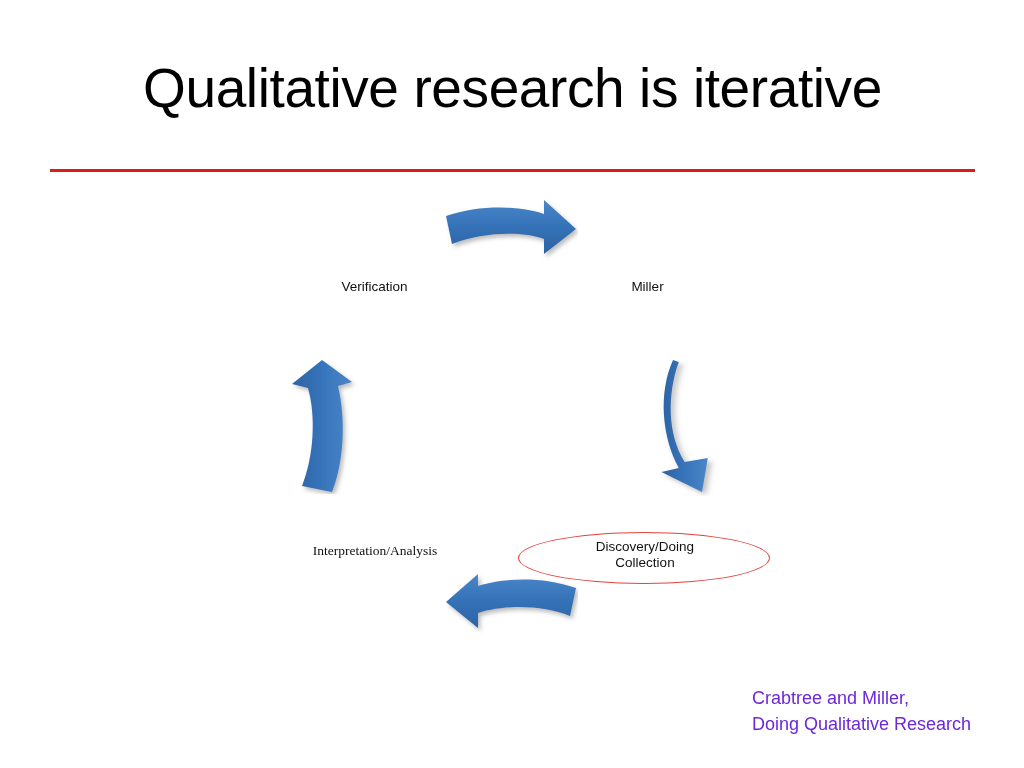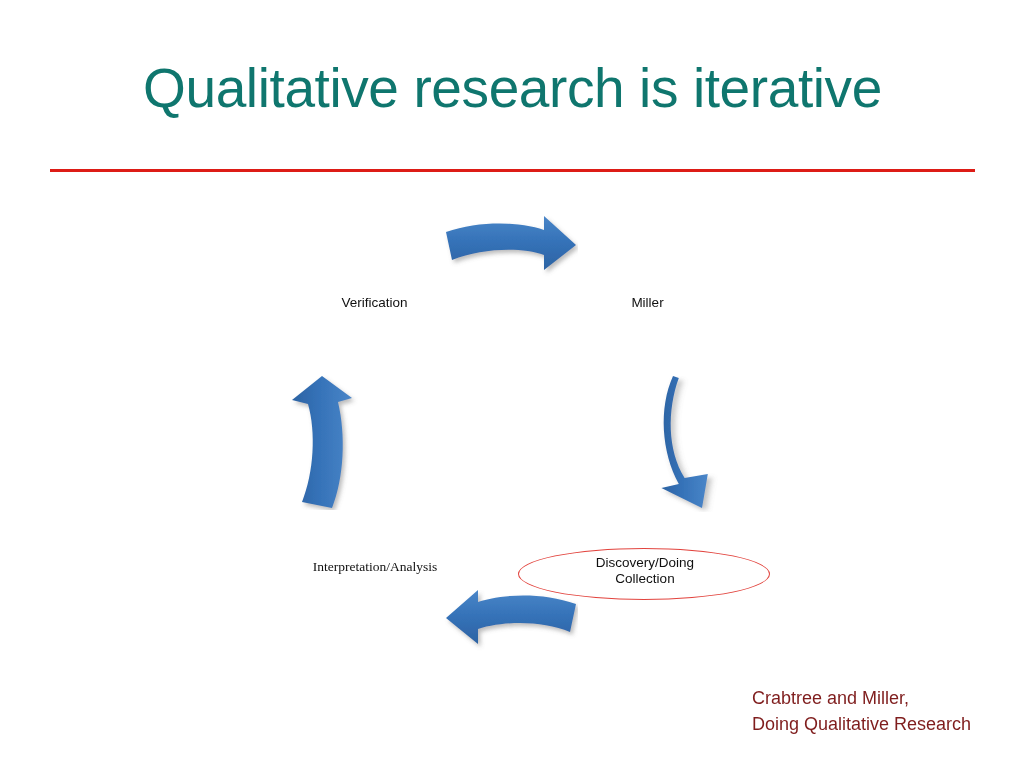--- a/index.html
+++ b/index.html
@@ -24,40 +24,40 @@
   #slide-title {
     position: absolute;
     left: 50px;
     top: 58px;
     width: 925px;
     text-align: center;
     font-family: "Liberation Sans", sans-serif;
     font-size: 55px;
     font-weight: 400;
     line-height: 1.12;
-    color: #0f766e;
+    color: #000000;
     letter-spacing: -0.4px;
     white-space: nowrap;
   }
 
   
   #title-rule {
     position: absolute;
     left: 50px;
     top: 169px;
     width: 925px;
     height: 3px;
     background: #DD1C16;
   }
 
   
   #cycle-diagram {
     position: absolute;
     left: 0;
-    top: 190px;
+    top: 174px;
     width: 884px;
     height: 490px;
   }
 
   
   .node-label {
     position: absolute;
     font-family: "Liberation Sans", sans-serif;
     font-size: 13.5px;
     font-weight: 400;
@@ -113,21 +113,21 @@
 
   
   #citation {
     position: absolute;
     left: 752px;
     top: 686px;
     width: 260px;
     font-family: "Liberation Sans", sans-serif;
     font-size: 18px;
     line-height: 1.42;
-    color: #7f1d1d;
+    color: #6d28d9;
     white-space: pre-line;
   }
 </style>
 </head>
 <body>
 
 <div id="slide">
 
   <div id="slide-title">Qualitative research is iterative</div>
 

